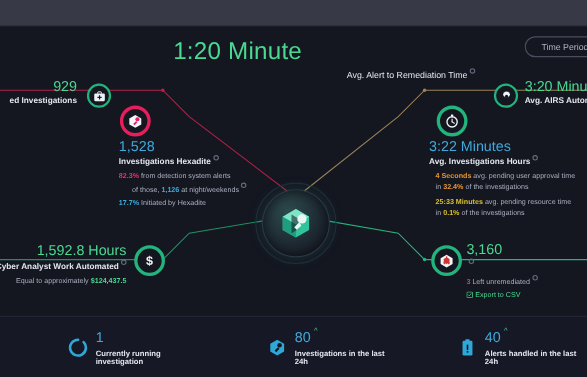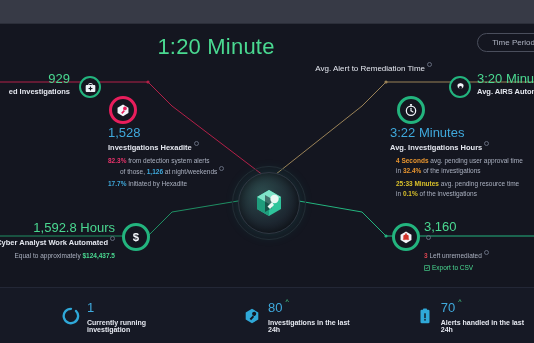--- a/index.html
+++ b/index.html
@@ -296,20 +296,20 @@
     <div class="bstat">
       <span class="bstat-ico">
         <svg width="18" height="18" viewBox="0 0 20 20">
           <rect x="5" y="3" width="10" height="15" rx="1.4" fill="#2fa8d8"></rect>
           <rect x="7.8" y="1.6" width="4.4" height="2.6" rx=".8" fill="#2fa8d8"></rect>
           <rect x="9.2" y="7" width="1.6" height="5.4" fill="#141620"></rect>
           <rect x="9.2" y="13.4" width="1.6" height="1.7" fill="#141620"></rect>
         </svg>
       </span>
       <span>
-        <span class="bstat-val">70</span><span class="caret">^</span>
+        <span class="bstat-val">40</span><span class="caret">^</span>
         <div class="bstat-lbl">Alerts handled in the last 24h</div>
       </span>
     </div>
 
   </div>
 
 </div>
 
 </body></html>

